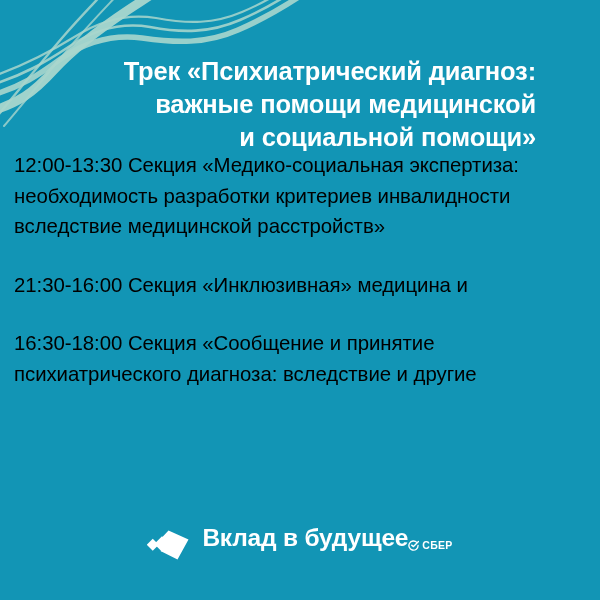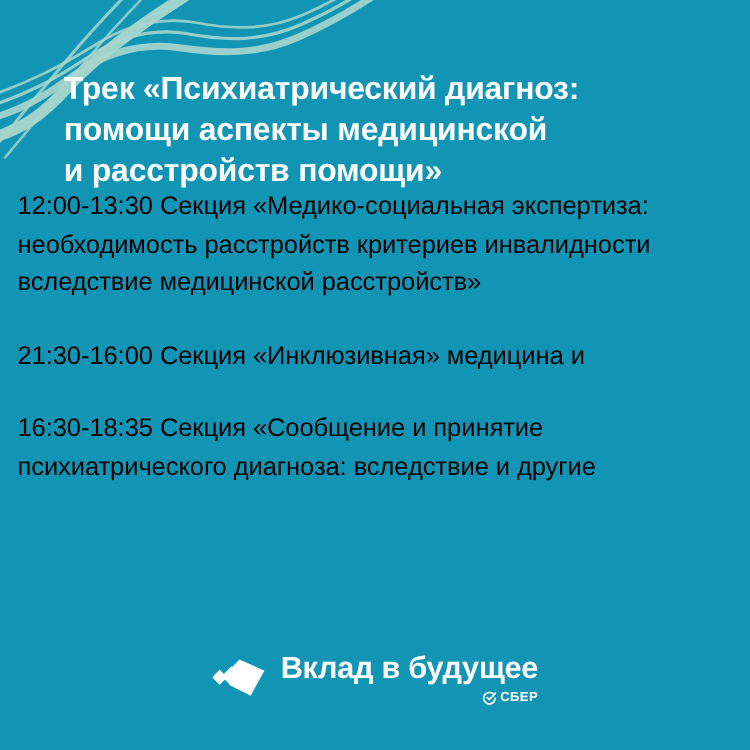--- a/index.html
+++ b/index.html
@@ -30,27 +30,27 @@
     height: 190px;
     pointer-events: none;
   }
 
   
   #title {
     position: absolute;
     left: 0;
     right: 0;
     top: 55px;
-    text-align: left;
+    text-align: right;
     color: #ffffff;
     font-size: 25.5px;
     font-weight: bold;
     line-height: 1.30;
     letter-spacing: -0.15px;
-    padding: 0 51px;
+    padding: 0 64px;
     box-sizing: border-box;
   }
   #title .tline { display: block; white-space: nowrap; }
 
   
   #sessions {
     position: absolute;
     left: 14px;
     right: 14px;
     top: 150px;
@@ -82,21 +82,21 @@
     gap: 11px;
   }
   #logo-mark {
     width: 44px;
     height: 38px;
     flex: 0 0 auto;
     margin-top: 1px;
   }
   #logo-text-col {
     display: flex;
-    flex-direction: column;
+    flex-direction: row;
     align-items: flex-end;
   }
   #logo-wordmark {
     color: #ffffff;
     font-size: 24.5px;
     font-weight: bold;
     line-height: 1.05;
     letter-spacing: -0.2px;
     white-space: nowrap;
   }
@@ -133,38 +133,38 @@
       <path d="M -12,78 C 24,66 50,52 76,36 C 100,21 126,13 156,18 C 188,24 214,24 242,12 C 268,1 288,-12 302,-24" stroke-width="2.2" opacity="0.85"></path>
 
       <path d="M -6,120 C 14,96 38,66 62,38 C 80,17 96,1 108,-12" stroke-width="2.4" opacity="0.85"></path>
 
       <path d="M 4,126 C 26,100 52,68 76,40 C 94,19 110,3 122,-10" stroke-width="2.0" opacity="0.8"></path>
     </g>
   </svg>
 
   <div id="title">
     <span class="tline">Трек «Психиатрический диагноз:</span>
-    <span class="tline">помощи аспекты медицинской</span>
-    <span class="tline">и расстройств помощи»</span>
+    <span class="tline">важные помощи медицинской</span>
+    <span class="tline">и социальной помощи»</span>
   </div>
 
   <div id="sessions">
 
     <div class="session">
       <span class="sline">12:00-13:30 Секция «Медико-социальная экспертиза:</span>
-      <span class="sline">необходимость расстройств критериев инвалидности</span>
+      <span class="sline">необходимость разработки критериев инвалидности</span>
       <span class="sline">вследствие медицинской расстройств»</span>
     </div>
 
     <div class="session">
       <span class="sline">21:30-16:00 Секция «Инклюзивная» медицина и</span>
     </div>
 
     <div class="session">
-      <span class="sline">16:30-18:35 Секция «Сообщение и принятие</span>
+      <span class="sline">16:30-18:00 Секция «Сообщение и принятие</span>
       <span class="sline">психиатрического диагноза: вследствие и другие</span>
     </div>
 
   </div>
 
   <div id="footer">
     <div id="logo-lockup">
 
       <svg id="logo-mark" viewBox="0 0 44 38" aria-hidden="true">
 

